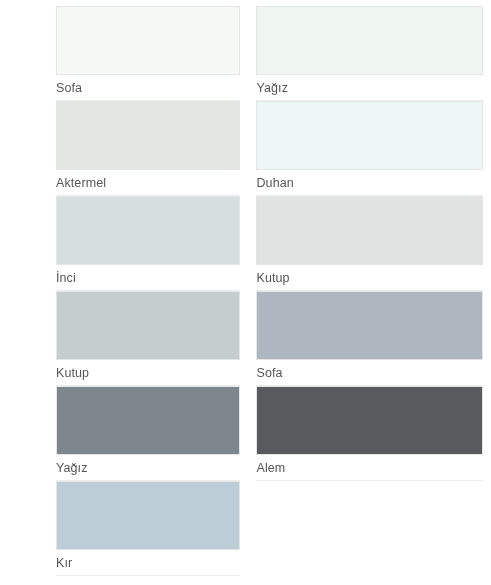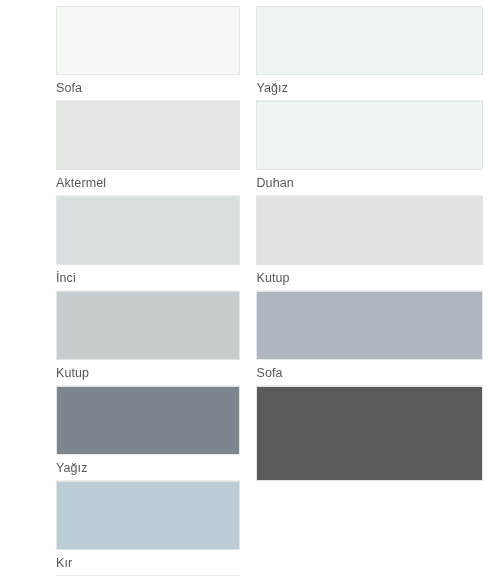--- a/index.html
+++ b/index.html
@@ -132,17 +132,18 @@
     </div>
 
 
     <div class="swatch-entry">
       <div class="swatch-chip" style="background-color: rgb(174, 183, 192);"></div>
       <div class="swatch-label">Sofa</div>
     </div>
 
     <div class="swatch-entry">
       <div class="swatch-chip" style="background-color: rgb(88, 90, 93);"></div>
+      <div class="swatch-label">Alem</div>
     </div>
 
   </div>
 
 </div>
 
 </body></html>

